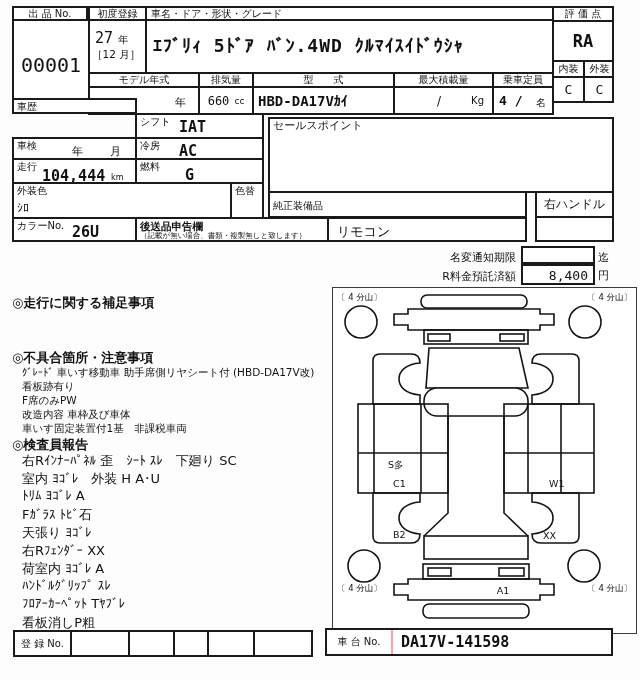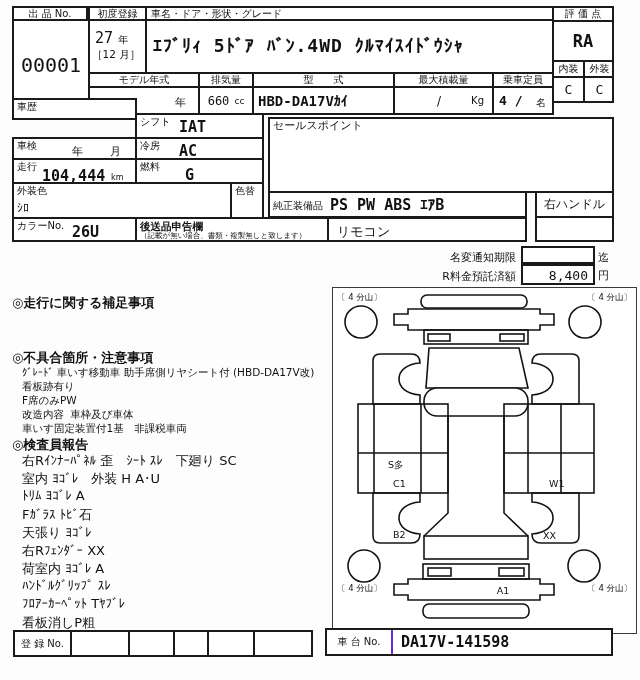--- a/index.html
+++ b/index.html
@@ -64,21 +64,21 @@
   <div class="box lbl-c mono" style="left:552px;top:20px;width:62px;height:42px;font-size:17px;font-weight:700;">RA</div>
   <div class="box" style="left:552px;top:60px;width:62px;height:18px;padding-left:12px;">
     <div class="abs lbl lbl-c" style="left:0;top:0;width:29px;height:14px;">内装</div>
     <div class="abs lbl lbl-c" style="left:29px;top:0;width:29px;height:14px;border-left:2px solid #1a1a1a;">外装</div>
   </div>
   <div class="box" style="left:552px;top:76px;width:62px;height:27px;">
     <div class="abs lbl-c mono" style="left:0;top:0;width:29px;height:23px;font-size:13px;">C</div>
     <div class="abs lbl-c mono" style="left:29px;top:0;width:29px;height:23px;border-left:2px solid #1a1a1a;font-size:13px;">C</div>
   </div>
 
-  <div class="box" style="left:12px;top:98px;width:125px;height:22px;">
+  <div class="box" style="left:12px;top:98px;width:125px;height:16px;">
     <span class="corner-lbl">車歴</span>
   </div>
   <div class="box" style="left:135px;top:113px;width:129px;height:26px;">
     <span class="corner-lbl">シフト</span>
     <span class="abs val-big" style="left:42px;top:3px;">IAT</span>
   </div>
 
   <div class="box" style="left:12px;top:137px;width:125px;height:23px;">
     <span class="corner-lbl">車検</span>
     <span class="abs" style="left:58px;top:5px;font-size:11px;">年</span>
@@ -110,21 +110,20 @@
   <div class="box" style="left:12px;top:217px;width:125px;height:25px;">
     <span class="corner-lbl">カラーNo.</span>
     <span class="abs val-big" style="left:58px;top:4px;">26U</span>
   </div>
 
   <div class="box" style="left:268px;top:117px;width:346px;height:76px;">
     <span class="corner-lbl" style="font-size:11px;">セールスポイント</span>
   </div>
   <div class="box" style="left:268px;top:191px;width:259px;height:27px;">
     <span class="abs lbl" style="left:3px;top:7px;">純正装備品</span>
-    <span class="abs mono" style="left:60px;top:3px;font-size:15px;font-weight:700;white-space:nowrap;">PS PW ABS ｴｱB</span>
   </div>
   <div class="box lbl-c" style="left:535px;top:191px;width:79px;height:27px;font-size:12px;">右ハンドル</div>
 
   <div class="box" style="left:135px;top:217px;width:194px;height:25px;">
     <span class="abs" style="left:3px;top:1px;font-size:10.5px;font-weight:700;">後送品申告欄</span>
     <span class="abs" style="left:3px;top:12px;font-size:7.5px;white-space:nowrap;">（記載が無い場合、書類・複製無しと致します）</span>
   </div>
   <div class="box" style="left:327px;top:217px;width:200px;height:25px;">
     <span class="abs" style="left:8px;top:4px;font-size:13px;">リモコン</span>
   </div>
@@ -139,21 +138,21 @@
     <span class="abs mono" style="right:5px;top:2px;font-size:13px;">8,400</span>
   </div>
   <div class="abs" style="left:598px;top:268px;font-size:11px;">円</div>
 
   <div class="sec-title" style="left:12px;top:294px;">◎走行に関する補足事項</div>
 
   <div class="sec-title" style="left:12px;top:349px;">◎不具合箇所・注意事項</div>
   <div class="sec-line-sm" style="left:22px;top:366px;">ｸﾞﾚｰﾄﾞ 車いす移動車 助手席側リヤシート付 (HBD-DA17V改)</div>
   <div class="sec-line-sm" style="left:22px;top:380px;">看板跡有り</div>
   <div class="sec-line-sm" style="left:22px;top:394px;">F席のみPW</div>
-  <div class="sec-line-sm" style="left:22px;top:408px;font-family:Liberation Mono, monospace;">改造内容 車枠及び車体</div>
+  <div class="sec-line-sm" style="left:22px;top:408px;">改造内容 車枠及び車体</div>
   <div class="sec-line-sm" style="left:22px;top:422px;">車いす固定装置付1基　非課税車両</div>
 
   <div class="sec-title" style="left:12px;top:436px;">◎検査員報告</div>
   <div class="sec-line" style="left:22px;top:452px;">右Rｲﾝﾅｰﾊﾟﾈﾙ 歪　ｼｰﾄ ｽﾚ　下廻り SC</div>
   <div class="sec-line" style="left:22px;top:470px;">室内 ﾖｺﾞﾚ　外装 H A･U</div>
   <div class="sec-line" style="left:22px;top:488px;">ﾄﾘﾑ ﾖｺﾞﾚ A</div>
   <div class="sec-line" style="left:22px;top:506px;">Fｶﾞﾗｽ ﾄﾋﾞ石</div>
   <div class="sec-line" style="left:22px;top:524px;">天張り ﾖｺﾞﾚ</div>
   <div class="sec-line" style="left:22px;top:542px;">右Rﾌｪﾝﾀﾞｰ XX</div>
   <div class="sec-line" style="left:22px;top:560px;">荷室内 ﾖｺﾞﾚ A</div>
@@ -215,16 +214,16 @@
     <div class="lbl lbl-c" style="width:55px;flex:none;">登 録 No.</div>
     <div style="width:56px;flex:none;border-left:2px solid #1a1a1a;"></div>
     <div style="width:43px;flex:none;border-left:2px solid #1a1a1a;"></div>
     <div style="width:32px;flex:none;border-left:2px solid #1a1a1a;"></div>
     <div style="width:44px;flex:none;border-left:2px solid #1a1a1a;"></div>
     <div style="flex:1;border-left:2px solid #1a1a1a;"></div>
   </div>
 
   <div class="box" style="left:325px;top:628px;width:288px;height:28px;display:flex;">
     <div class="lbl lbl-c" style="width:64px;flex:none;">車 台 No.</div>
-    <div class="mono" style="flex:1;border-left:2px solid #6d28d9;font-size:15px;font-weight:700;display:flex;align-items:center;padding-left:8px;">DA17V-141598</div>
+    <div class="mono" style="flex:1;border-left:2px solid #fca5a5;font-size:15px;font-weight:700;display:flex;align-items:center;padding-left:8px;">DA17V-141598</div>
   </div>
 
 </div>
 
 </body></html>

